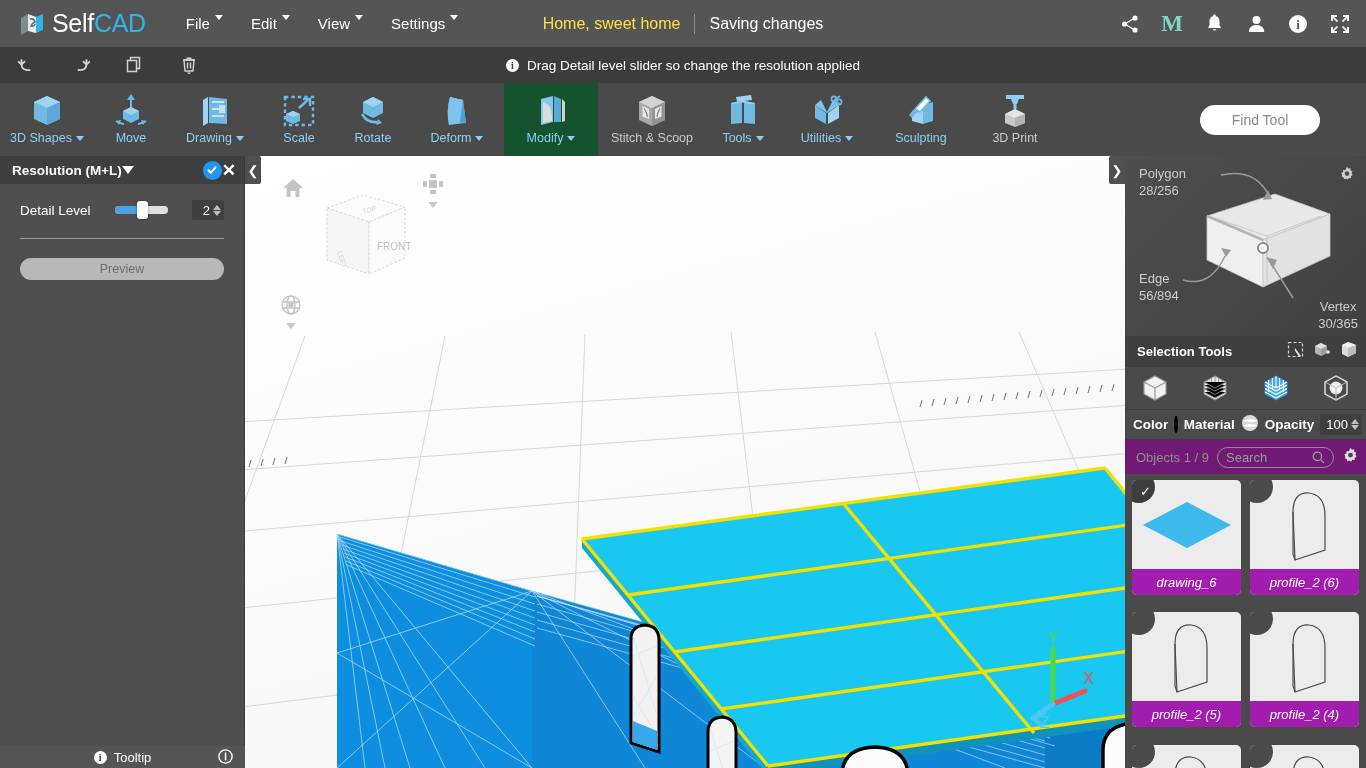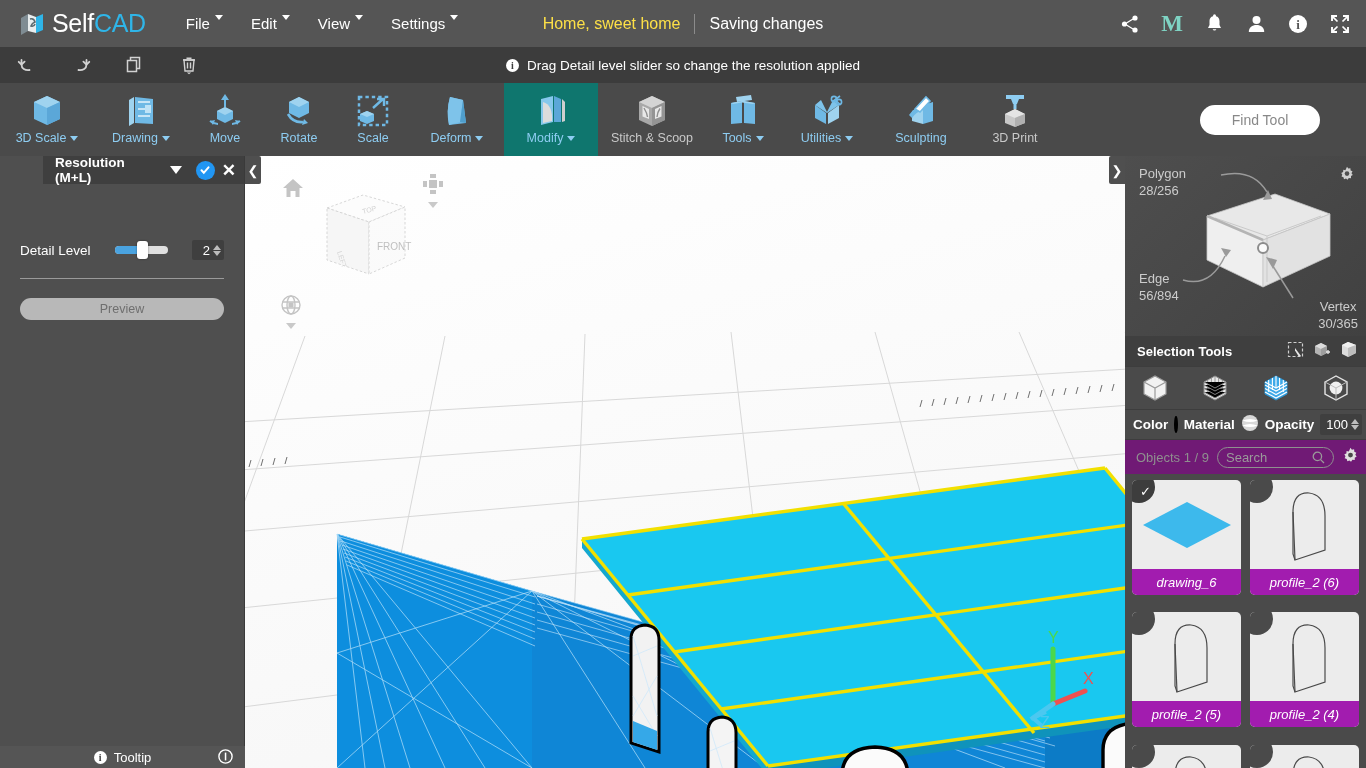--- a/index.html
+++ b/index.html
@@ -66,54 +66,54 @@
   .toolbar {
     position: absolute; top: 83px; left: 0; width: 1366px; height: 73px;
     background: #4a4a4a; display: flex; align-items: flex-start;
   }
   .tool {
     width: 74px; height: 73px; display: flex; flex-direction: column;
     align-items: center; justify-content: flex-start; padding-top: 7px;
     cursor: pointer; position: relative;
   }
   .tool.wide { width: 94px; }
-  .tool.active { background: #0f766e; }
+  .tool.active { background: #14532d; }
   .tool .ic { height: 42px; display: flex; align-items: center; justify-content: center; }
   .tool .lbl {
     font-size: 12.5px; color: #8ecdf2; display: flex; align-items: center; gap: 4px;
     white-space: nowrap; line-height: 1;
   }
   .tool.grey .lbl { color: #c9c9c9; text-align: right; }
   .tool .lbl .caret { border-top-color: #8ecdf2; }
   .findtool {
     position: absolute; right: 46px; top: 22px; width: 120px; height: 30px;
     border-radius: 15px; background: #ffffff; color: #888888; font-size: 14px;
     display: flex; align-items: center; justify-content: center; cursor: pointer;
   }
 
   
   .leftpanel {
     position: absolute; left: 0; top: 156px; width: 245px; height: 612px;
     background: #4f4f4f; border-right: 1px solid #3a3a3a;
   }
   .lp-head {
     height: 28px; background: #3f3f3f; display: flex; align-items: center;
-    padding: 0 8px 0 12px; gap: 7px; margin-left: 43px;
+    padding: 0 8px 0 12px; 
   }
   .lp-title { color: #ffffff; font-size: 13.5px; font-weight: bold; }
   .lp-arrow { width: 0; height: 0; border-left: 6px solid transparent;
     border-right: 6px solid transparent; border-top: 8px solid #fff; cursor: pointer; }
   .lp-spacer { flex: 1; }
   .lp-ok {
     width: 19px; height: 19px; border-radius: 50%; background: #2196f3;
     display: flex; align-items: center; justify-content: center; cursor: pointer;
   }
   .lp-x { color: #fff; font-size: 17px; font-weight: bold; cursor: pointer; line-height: 1; }
   .lp-body { padding: 16px 20px 0 20px; }
-  .row { display: flex; align-items: center; gap: 24px; margin-top: 40px; }
+  .row { display: flex; align-items: center; gap: 24px; }
   .row-label { color: #ffffff; font-size: 13.5px; white-space: nowrap; }
   .slider { position: relative; width: 96px; height: 8px; border-radius: 4px;
     background: #e0e0e0; cursor: pointer; }
   .slider .fill { position: absolute; left: 0; top: 0; height: 8px; width: 28px;
     background: #4aa3e0; border-radius: 4px 0 0 4px; }
   .slider .knob { position: absolute; left: 22px; top: -5px; width: 11px; height: 18px;
     background: #fff; border-radius: 3px; box-shadow: 0 0 2px rgba(0,0,0,.5); }
   .numbox { display: flex; align-items: center; background: #3f3f3f; border-radius: 2px;
     height: 20px; padding: 0 3px 0 6px; gap: 3px; }
   .numbox .val { color: #fff; font-size: 13px; min-width: 12px; text-align: right; }
@@ -340,36 +340,21 @@
 
     <div class="tool wide">
       <div class="ic">
         <svg width="40" height="40" viewBox="0 0 40 40">
           <path d="M20 5 L33 11 L33 28 L20 34 L7 28 L7 11 Z" fill="#6fb9e5"></path>
           <path d="M20 5 L33 11 L20 17 L7 11 Z" fill="#9fd3ef"></path>
           <path d="M20 17 L33 11 L33 28 L20 34 Z" fill="#5ba7d8"></path>
         </svg>
       </div>
       <div class="lbl">
-          <span>3D Scale</span>
-          <i class="caret"></i>
-        </div>
-    </div>
-
-    <div class="tool wide">
-      <div class="ic">
-        <svg width="40" height="40" viewBox="0 0 40 40">
-          <path d="M8 9 L13 6 L13 32 L8 35 Z" fill="#9fd3ef"></path>
-          <path d="M14 6 L32 8 L32 33 L14 32 Z" fill="#6fb9e5"></path>
-          <path d="M17 11 H29 M17 18 H24 M17 25 H29" stroke="#e6f3fb" stroke-width="1.6" fill="none"></path>
-          <rect x="24" y="14" width="6" height="8" fill="#bfe3f7"></rect>
-        </svg>
-      </div>
-      <div class="lbl">
-          <span>Drawing</span>
+          <span>3D Shapes</span>
           <i class="caret"></i>
         </div>
     </div>
 
     <div class="tool">
       <div class="ic">
         <svg width="40" height="40" viewBox="0 0 40 40">
           <path d="M20 3 L24 9 H16 Z" fill="#6fb9e5"></path>
           <rect x="19" y="8" width="2" height="8" fill="#6fb9e5"></rect>
           <path d="M20 16 L28 20 L28 28 L20 32 L12 28 L12 20 Z" fill="#6fb9e5"></path>
@@ -378,45 +363,60 @@
             <path d="M5 30 Q9 33 13 33" stroke="#6fb9e5" stroke-width="2" fill="none"></path>
           <path d="M32 34 L35 30 L30 29 Z" fill="#6fb9e5"></path>
             <path d="M35 30 Q31 33 27 33" stroke="#6fb9e5" stroke-width="2" fill="none"></path>
         </svg>
       </div>
       <div class="lbl">
           <span>Move</span>
         </div>
     </div>
 
+    <div class="tool wide">
+      <div class="ic">
+        <svg width="40" height="40" viewBox="0 0 40 40">
+          <path d="M8 9 L13 6 L13 32 L8 35 Z" fill="#9fd3ef"></path>
+          <path d="M14 6 L32 8 L32 33 L14 32 Z" fill="#6fb9e5"></path>
+          <path d="M17 11 H29 M17 18 H24 M17 25 H29" stroke="#e6f3fb" stroke-width="1.6" fill="none"></path>
+          <rect x="24" y="14" width="6" height="8" fill="#bfe3f7"></rect>
+        </svg>
+      </div>
+      <div class="lbl">
+          <span>Drawing</span>
+          <i class="caret"></i>
+        </div>
+    </div>
+
+    <div class="tool">
+      <div class="ic">
+        <svg width="40" height="40" viewBox="0 0 40 40">
+          <path d="M6 6 H34 V34 H6 Z" fill="none" stroke="#6fb9e5" stroke-width="2.5" stroke-dasharray="3.4 3"></path>
+          <path d="M14 20 L21 23 L21 30 L14 33 L7 30 L7 23 Z" fill="#6fb9e5"></path>
+          <path d="M14 20 L21 23 L14 26 L7 23 Z" fill="#9fd3ef"></path>
+          <path d="M20 17 L30 8 M24 8 H31 V15" stroke="#6fb9e5" stroke-width="2.4" fill="none"></path>
+        </svg>
+      </div>
+      <div class="lbl">
+          <span>Scale</span>
+        </div>
+    </div>
+
     <div class="tool">
       <div class="ic">
         <svg width="40" height="40" viewBox="0 0 40 40">
           <path d="M20 6 L30 11 L30 22 L20 27 L10 22 L10 11 Z" fill="#6fb9e5"></path>
           <path d="M20 6 L30 11 L20 16 L10 11 Z" fill="#9fd3ef"></path>
           <path d="M9 23 Q14 32 24 31" stroke="#6fb9e5" stroke-width="2.6" fill="none"></path>
           <path d="M25 28 L29 32 L23 34 Z" fill="#6fb9e5"></path>
         </svg>
       </div>
       <div class="lbl">
           <span>Rotate</span>
-        </div>
-    </div>
-
-    <div class="tool">
-      <div class="ic">
-        <svg width="40" height="40" viewBox="0 0 40 40">
-          <path d="M6 6 H34 V34 H6 Z" fill="none" stroke="#6fb9e5" stroke-width="2.5" stroke-dasharray="3.4 3"></path>
-          <path d="M14 20 L21 23 L21 30 L14 33 L7 30 L7 23 Z" fill="#6fb9e5"></path>
-          <path d="M14 20 L21 23 L14 26 L7 23 Z" fill="#9fd3ef"></path>
-          <path d="M20 17 L30 8 M24 8 H31 V15" stroke="#6fb9e5" stroke-width="2.4" fill="none"></path>
-        </svg>
-      </div>
-      <div class="lbl">
-          <span>Scale</span>
         </div>
     </div>
 
     <div class="tool wide">
       <div class="ic">
         <svg width="40" height="40" viewBox="0 0 40 40">
           <path d="M13 6 L26 9 L29 32 L12 34 Q9 20 13 6 Z" fill="#6fb9e5"></path>
           <path d="M13 6 L26 9 L23 31 L12 34 Q9 20 13 6 Z" fill="#7ec3ea"></path>
           <path d="M26 9 L29 32 L23 31 Z" fill="#4f9ecc"></path>
         </svg>

